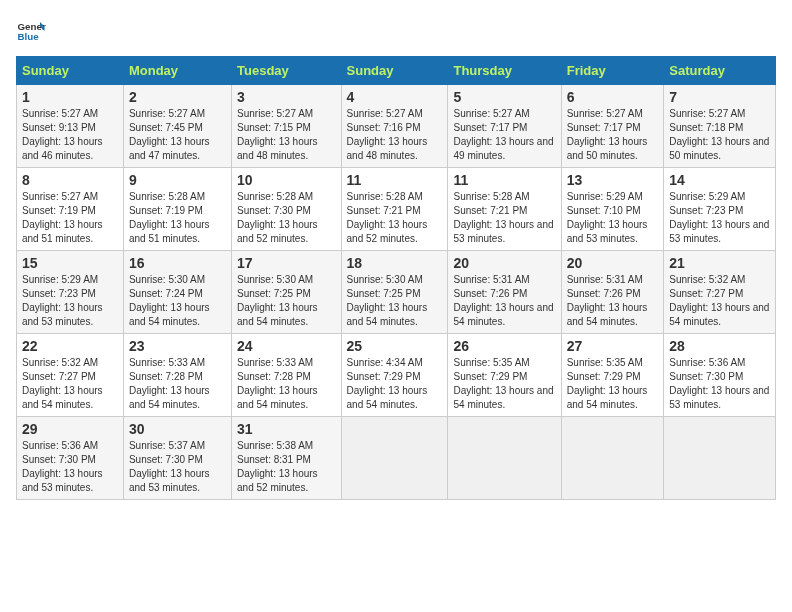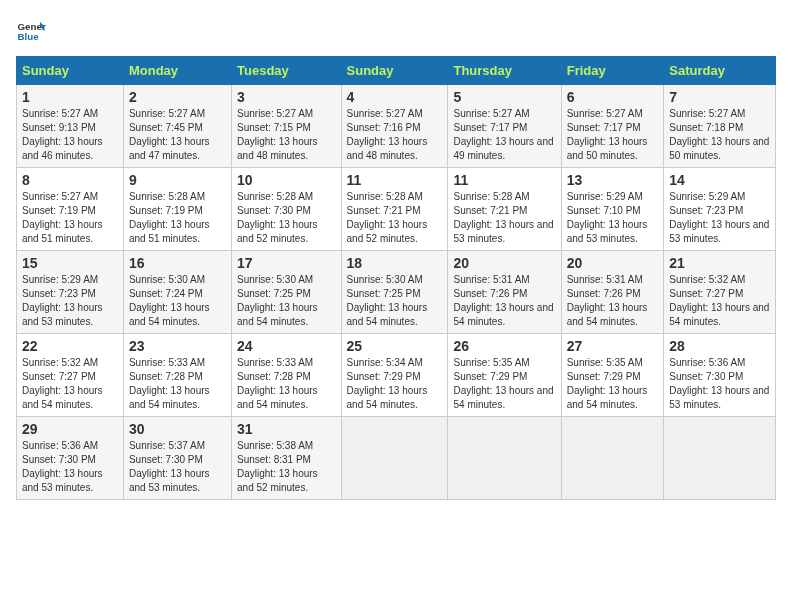--- a/index.html
+++ b/index.html
@@ -310,21 +310,21 @@
         <span class="day-number">24</span>
         <div class="day-info">
           <div>Sunrise: 5:33 AM</div>
           <div>Sunset: 7:28 PM</div>
           <div>Daylight: 13 hours and 54 minutes.</div>
         </div>
       </td>
           <td>
         <span class="day-number">25</span>
         <div class="day-info">
-          <div>Sunrise: 5:34 AM</div>
+          <div>Sunrise: 4:34 AM</div>
           <div>Sunset: 7:29 PM</div>
           <div>Daylight: 13 hours and 54 minutes.</div>
         </div>
       </td>
           <td>
         <span class="day-number">26</span>
         <div class="day-info">
           <div>Sunrise: 5:35 AM</div>
           <div>Sunset: 7:29 PM</div>
           <div>Daylight: 13 hours and 54 minutes.</div>

